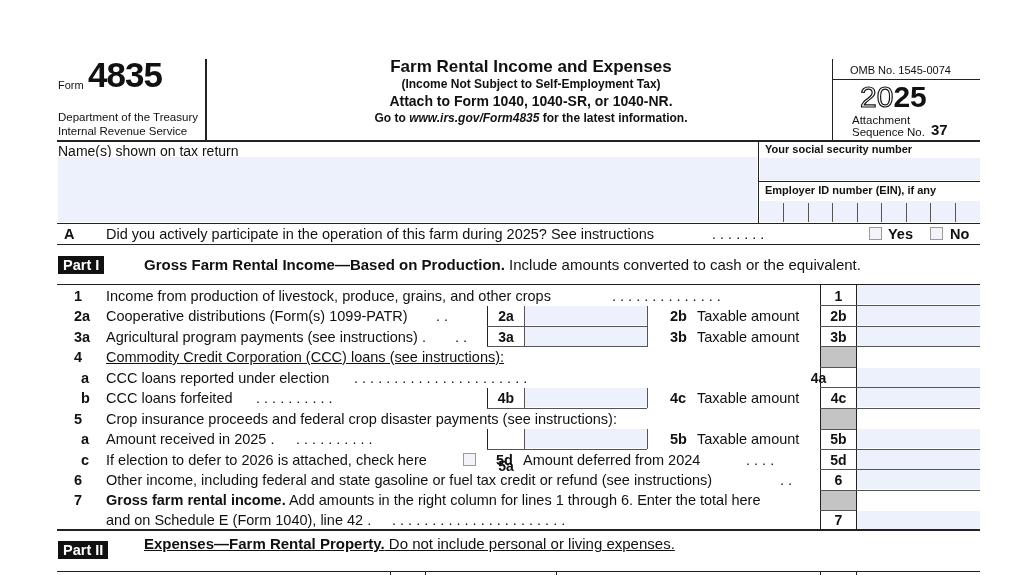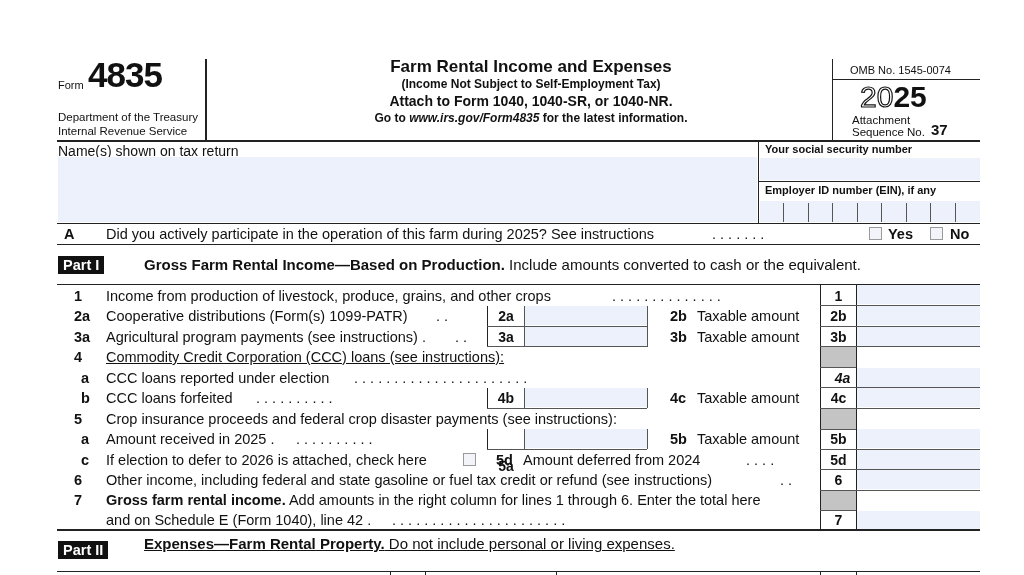--- a/index.html
+++ b/index.html
@@ -122,21 +122,21 @@
 <div class="hline" style="left:820px;top:346px;width:160px;background:#555;"></div>
 
 <span class="abs t14" style="left:74px;top:349px;font-weight:bold;">4</span>
 <span class="abs t14" style="left:106px;top:349px;text-decoration:underline;">Commodity Credit Corporation (CCC) loans (see instructions):</span>
 <div class="shade" style="left:821px;top:347px;width:35px;height:20px;"></div>
 <div class="hline" style="left:820px;top:367px;width:36px;background:#555;"></div>
 
 <span class="abs t14" style="left:81px;top:370px;font-weight:bold;">a</span>
 <span class="abs t14" style="left:106px;top:370px;">CCC loans reported under election</span>
 <span class="abs t14 dots" style="left:354px;top:370px;">. . . . . . . . . . . . . . . . . . . . . .</span>
-<span class="linelbl" style="left:825px;top:370px;width:35px;font-style:italic;">4a</span>
+<span class="linelbl" style="left:801px;top:370px;width:35px;">4a</span>
 <div class="field" style="left:857px;top:368px;width:123px;height:19px;"></div>
 <div class="hline" style="left:820px;top:387px;width:160px;background:#555;"></div>
 
 <span class="abs t14" style="left:81px;top:390px;font-weight:bold;">b</span>
 <span class="abs t14" style="left:106px;top:390px;">CCC loans forfeited</span>
 <span class="abs t14 dots" style="left:256px;top:390px;">. . . . . . . . . .</span>
 <div class="vline" style="left:487px;top:388px;height:20px;"></div>
 <span class="linelbl" style="left:488px;top:390px;width:36px;">4b</span>
 <div class="vline" style="left:524px;top:388px;height:20px;background:#555;"></div>
 <div class="field" style="left:525px;top:388px;width:122px;height:19px;"></div>

